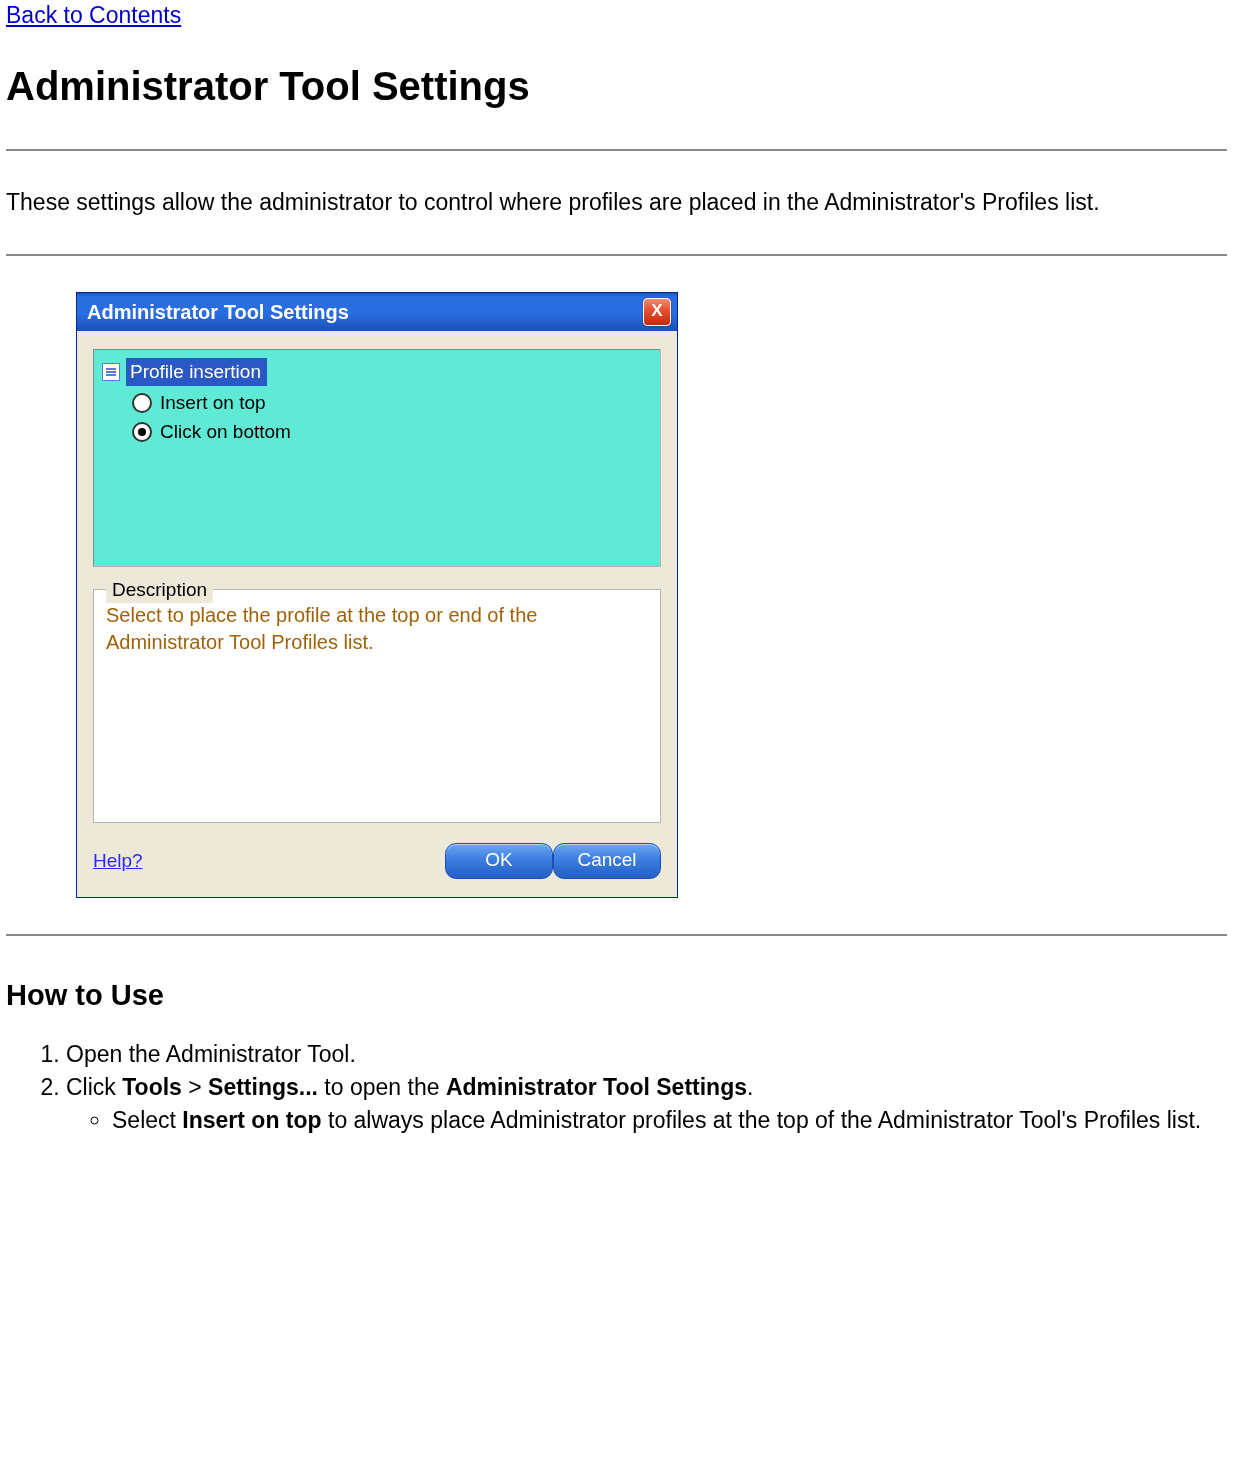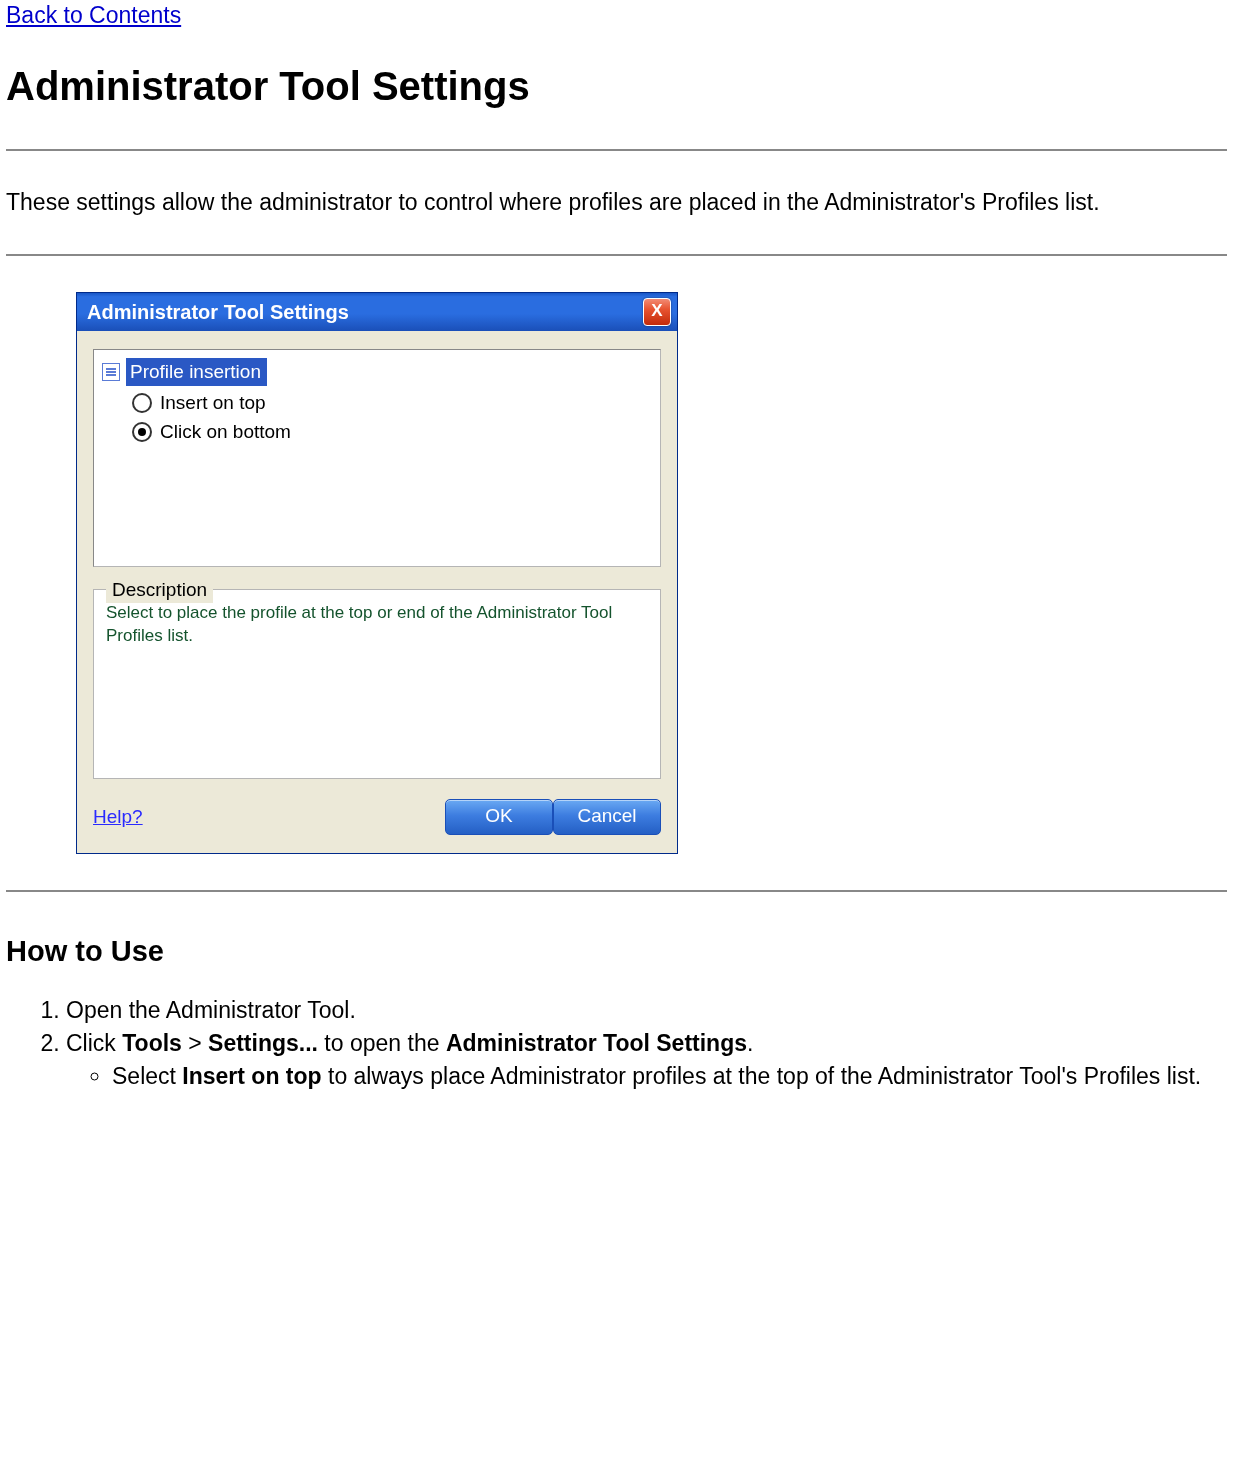--- a/index.html
+++ b/index.html
@@ -86,21 +86,21 @@
     font-weight: bold;
     font-size: 17px;
     line-height: 24px;
     text-align: center;
     box-shadow: 0 0 2px rgba(0,0,0,.5);
   }
   .dlg-body {
     padding: 18px 16px 18px 16px;
   }
   .option-box {
-    background: #ffffff;
+    background: #5eead4;
     border: 1px solid #b5b5b5;
     border-top-color: #888;
     border-left-color: #888;
     height: 218px;
     padding: 8px 8px;
     box-sizing: border-box;
     overflow-y: scroll;
   }
   .group-row {
     display: flex;
@@ -152,56 +152,56 @@
     background: #000;
     border-radius: 50%;
   }
 
   .desc-fieldset {
     margin-top: 22px;
     border: 1px solid #b5b5b5;
     background: #fff;
     padding: 12px 12px 12px 12px;
     position: relative;
-    height: 190px;
+    height: 234px;
     box-sizing: border-box;
   }
   .desc-legend {
     position: absolute;
     top: -13px;
     left: 12px;
     background: #ece9d8;
     padding: 0 6px;
     font-size: 19px;
     color: #000;
   }
   .desc-text {
-    font-size: 17px;
-    color: #14532d;
+    font-size: 20px;
+    color: #a16207;
     line-height: 1.35;
   }
 
   .dlg-buttons {
     display: flex;
     align-items: center;
     justify-content: flex-end;
     gap: 0;
     margin-top: 20px;
   }
   .dlg-buttons .spacer { flex: 1; }
   .help-link {
     color: #2a2aff;
     text-decoration: underline;
     font-size: 19px;
   }
   .xp-btn {
     min-width: 106px;
     height: 34px;
     border: 1px solid #1a4fb8;
-    border-radius: 5px;
+    border-radius: 11px;
     background: linear-gradient(to bottom, #6aa9f3 0%, #3d7de0 45%, #245fc4 100%);
     color: #fff;
     font-size: 19px;
     font-family: Tahoma, Verdana, sans-serif;
     text-align: center;
     line-height: 32px;
     box-shadow: inset 0 1px 0 rgba(255,255,255,.5);
   }
 
   

